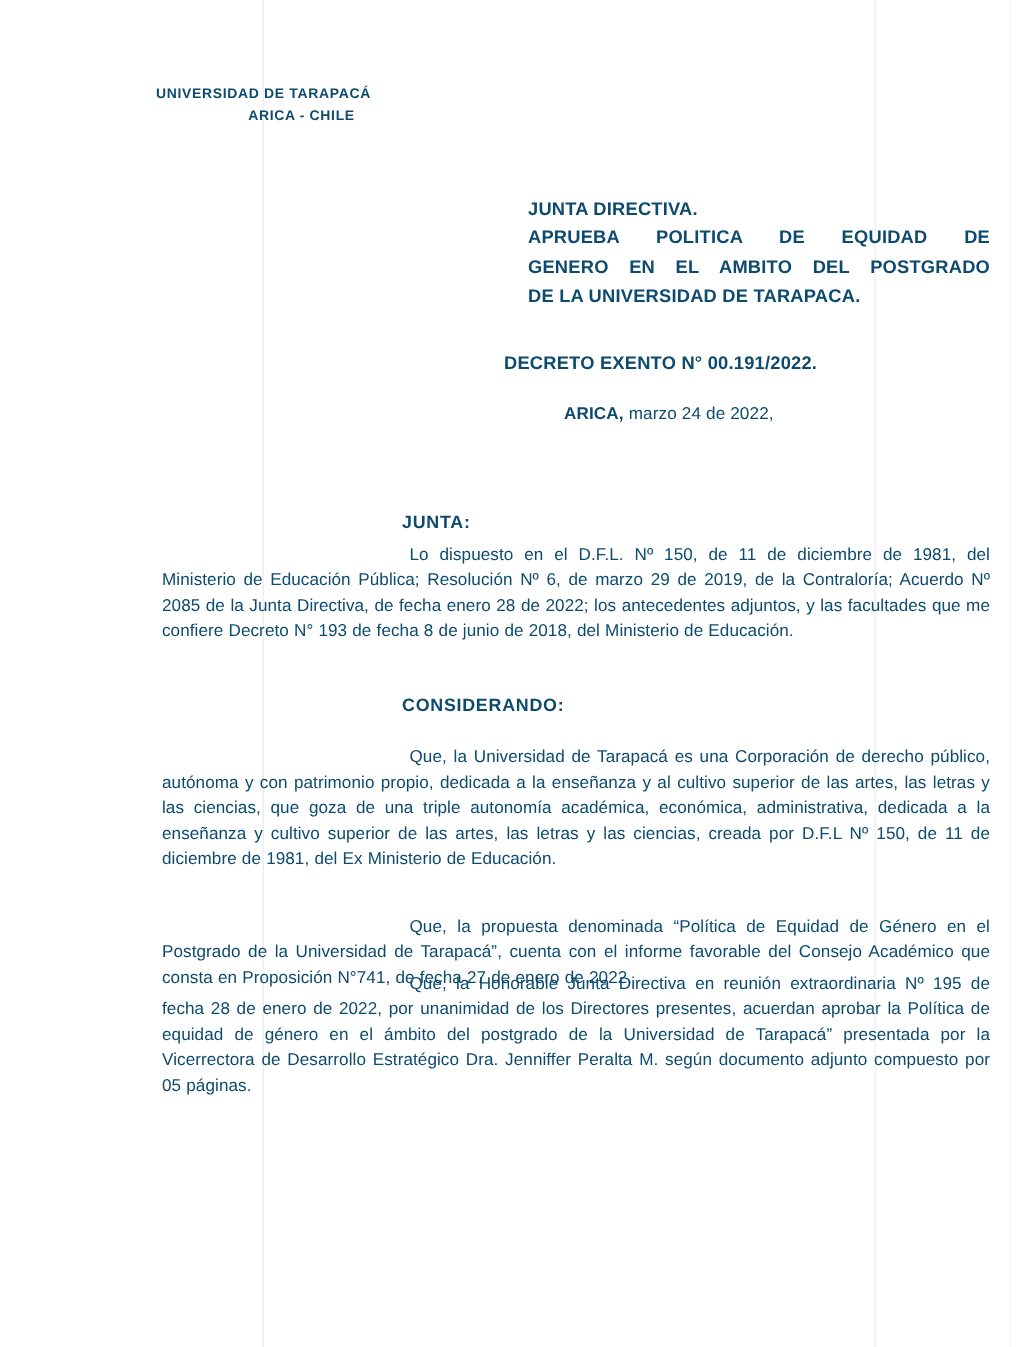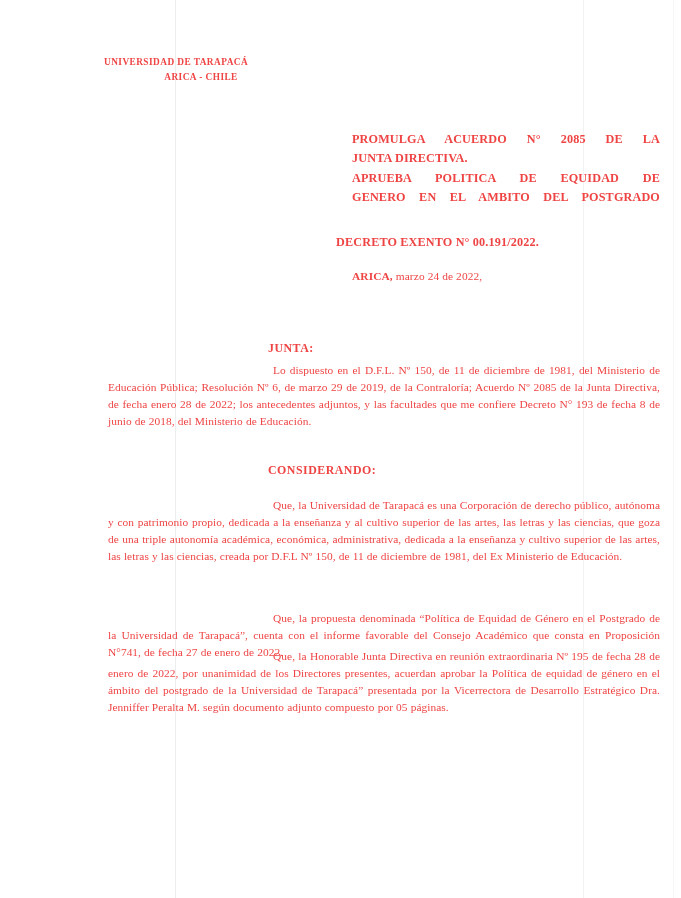--- a/index.html
+++ b/index.html
@@ -6,22 +6,22 @@
     margin: 0;
     padding: 0;
     background: #ffffff;
   }
   .page {
     position: relative;
     width: 681px;
     height: 898px;
     background: #ffffff;
     overflow: hidden;
-    font-family: Liberation Serif, serif;
-    color: #ef4444;
+    font-family: Liberation Sans, sans-serif;
+    color: #0c4a6e;
     -webkit-font-smoothing: antialiased;
   }
 
   
   .scanline {
     position: absolute;
     top: 0;
     bottom: 0;
     width: 1px;
     background: #ededed;
@@ -74,21 +74,21 @@
   }
 
   
   .placedate {
     position: absolute;
     left: 352px;
     top: 270px;
     font-size: 11.4px;
     letter-spacing: 0.1px;
   }
-  .placedate b { font-weight: bold; }
+  .placedate b { font-weight: bold; margin-left: 24px; }
 
   
   .para {
     position: absolute;
     left: 108px;
     width: 552px;
     font-size: 11.4px;
     line-height: 17.1px;
     text-align: justify;
     letter-spacing: 0.05px;
@@ -120,24 +120,24 @@
   <div class="scanline left"></div>
   <div class="scanline right"></div>
   <div class="scanline far-right"></div>
 
   <div class="letterhead">
     <div class="line1">UNIVERSIDAD DE TARAPACÁ</div>
     <div class="line2">ARICA - CHILE</div>
   </div>
 
   <div class="title-block">
-    <span class="t-line t-just">PROMULGA ACUERDO N° 2085 DE LA</span>
     <span class="t-line">JUNTA DIRECTIVA.</span>
     <span class="t-line t-just">APRUEBA POLITICA DE EQUIDAD DE</span>
     <span class="t-line t-just">GENERO EN EL AMBITO DEL POSTGRADO</span>
+    <span class="t-line">DE LA UNIVERSIDAD DE TARAPACA.</span>
   </div>
 
   <div class="decreto">DECRETO EXENTO N° 00.191/2022.</div>
 
   <div class="placedate">
     <b>ARICA,</b><span> marzo 24 de 2022,</span>
   </div>
 
 
   <div class="heading" id="h-visto">JUNTA:</div>

